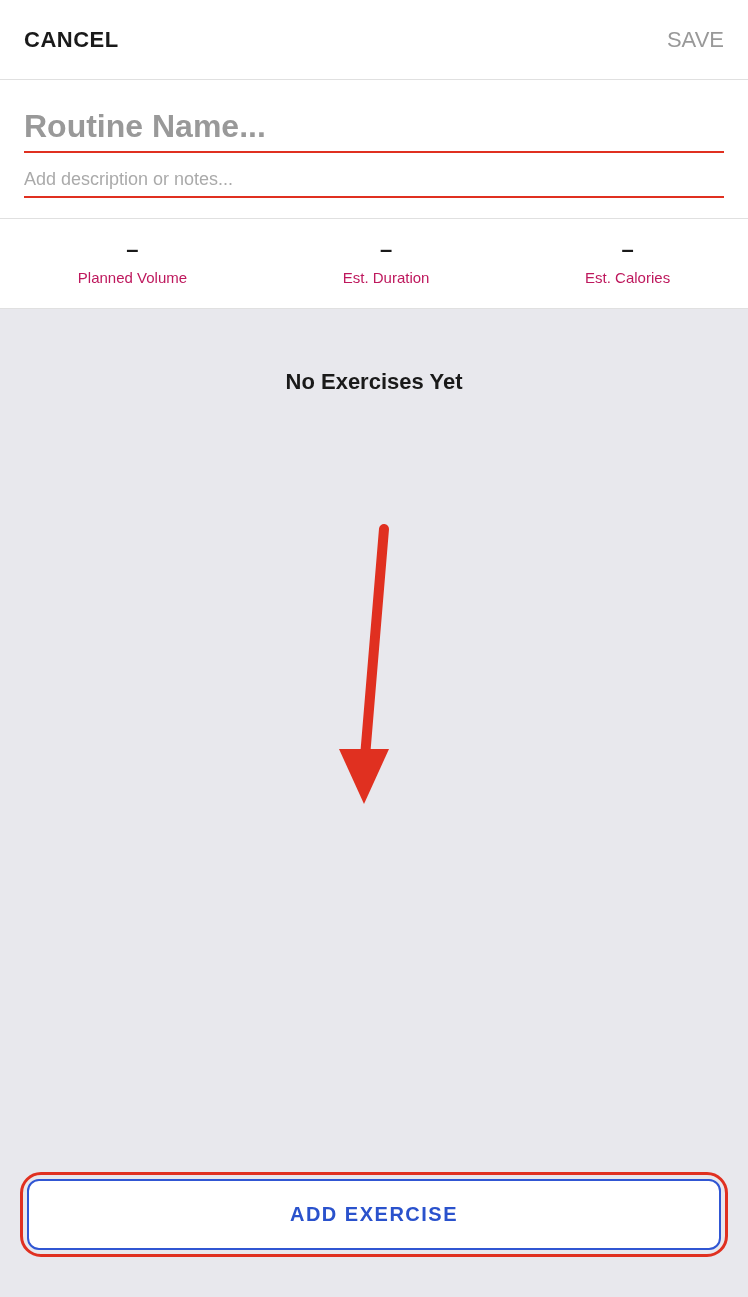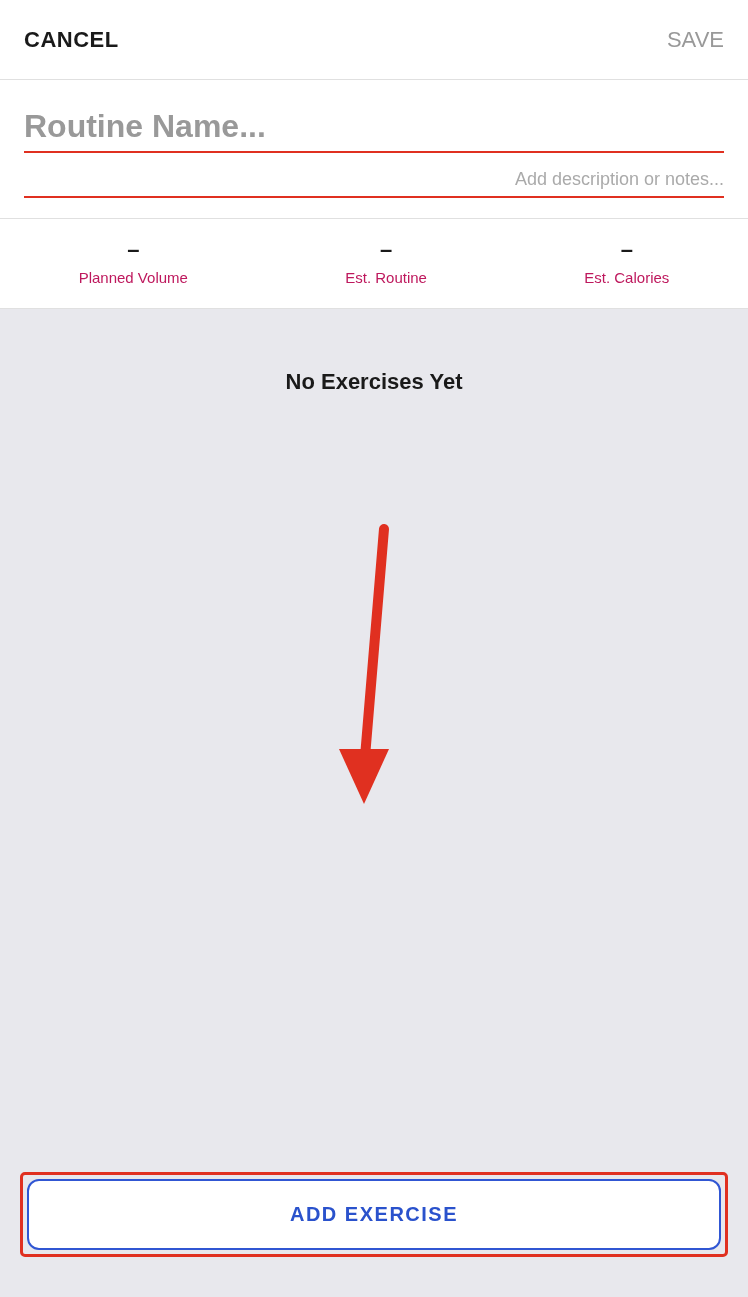--- a/index.html
+++ b/index.html
@@ -75,21 +75,20 @@
 
     .description-input {
       width: 100%;
       font-size: 18px;
       color: #aaaaaa;
       border: none;
       outline: none;
       border-bottom: 2px solid #e03020;
       padding-bottom: 6px;
       background: transparent;
-      text-align: right;
     }
 
     .description-input::placeholder {
       color: #aaaaaa;
     }
 
     
     .stats-section {
       background: #ffffff;
       display: flex;
@@ -154,21 +153,21 @@
     }
 
     
     .add-exercise-wrapper {
       background: #e8e8ed;
       padding: 20px 20px 40px 20px;
     }
 
     .add-exercise-outer {
       border: 3px solid #e03020;
-      border-radius: 5px;
+      border-radius: 21px;
       padding: 4px;
     }
 
     .add-exercise-btn {
       width: 100%;
       padding: 22px 0;
       background: #ffffff;
       border: 2px solid #3056d3;
       border-radius: 12px;
       font-size: 20px;
@@ -192,21 +191,21 @@
   <input class="description-input" type="text" placeholder="Add description or notes..." style="">
 </div>
 
 <div class="stats-section">
   <div class="stat-item">
     <span class="stat-value">–</span>
     <span class="stat-label">Planned Volume</span>
   </div>
   <div class="stat-item">
     <span class="stat-value">–</span>
-    <span class="stat-label">Est. Routine</span>
+    <span class="stat-label">Est. Duration</span>
   </div>
   <div class="stat-item">
     <span class="stat-value">–</span>
     <span class="stat-label">Est. Calories</span>
   </div>
 </div>
 
 <div class="empty-section">
   <span class="empty-title">No Exercises Yet</span>
 

